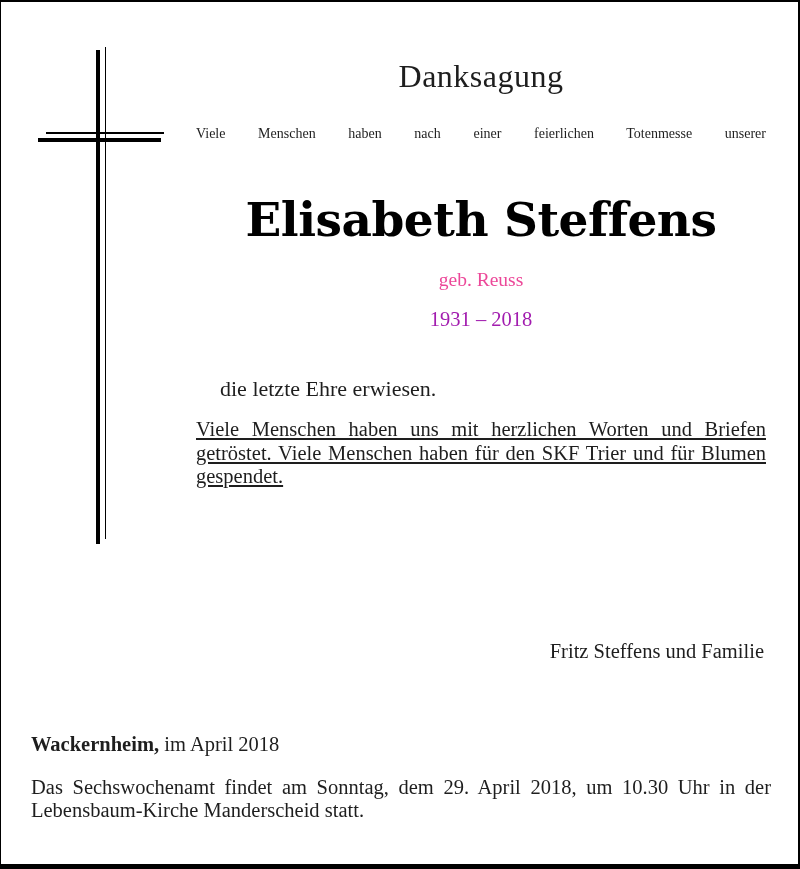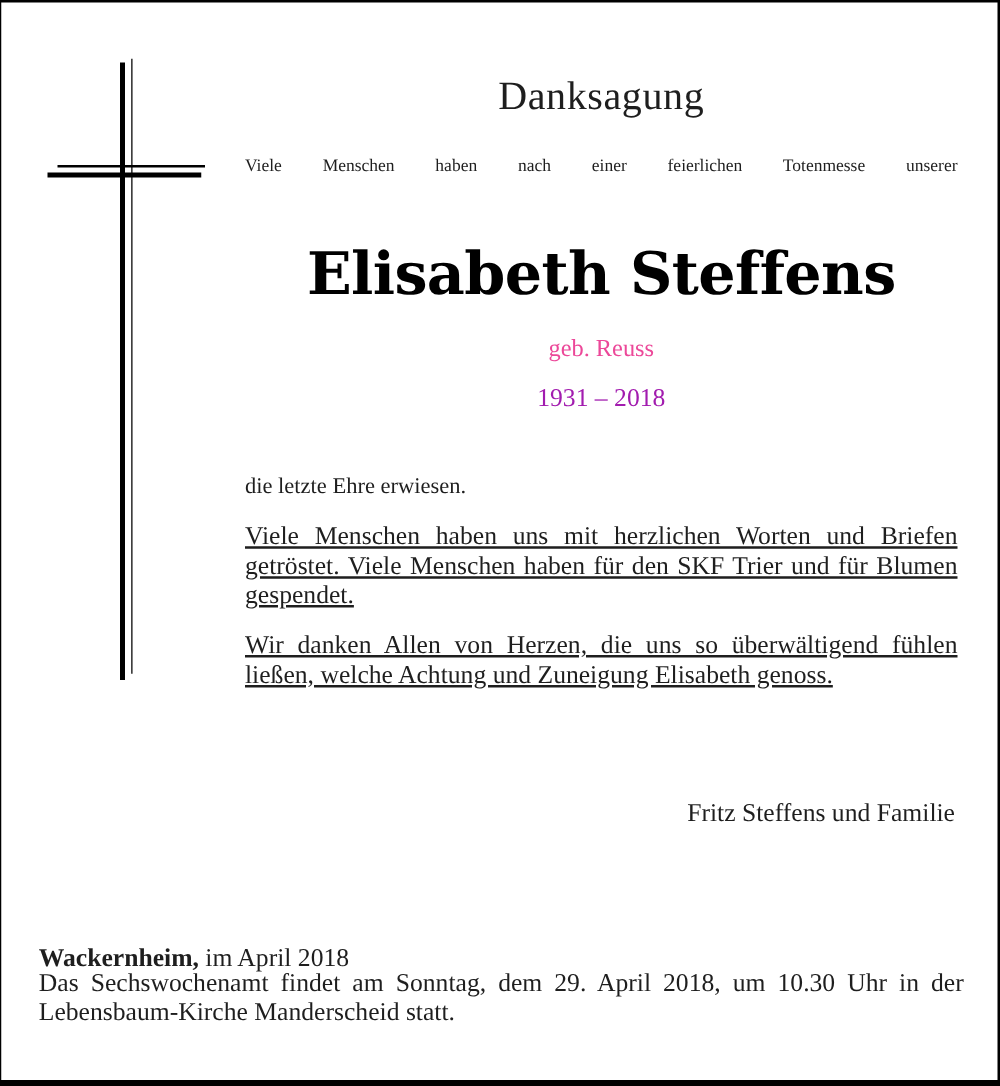--- a/index.html
+++ b/index.html
@@ -28,29 +28,29 @@
   
   .main { position: absolute; left: 195px; top: 0; width: 570px; height: 100%; }
   .main > div { position: absolute; width: 100%; }
   .heading   { top: 56px;  font-size: 32px; text-align: center; letter-spacing: 0.5px; }
   .intro     { top: 120px; font-size: 14px; line-height: 23.5px;
                text-align: justify; text-align-last: justify; }
   .name      { top: 190px; font-size: 47px; font-weight: bold; text-align: center;
                font-family: "DejaVu Serif", serif; letter-spacing: -0.5px; color:#000000; }
   .maiden    { top: 267px; font-size: 19.5px; text-align: center; color: #ec4899; }
   .years     { top: 306px; font-size: 20.5px; text-align: center; color: #a21caf; }
-  .ehre      { top: 375px; font-size: 18px; line-height: 23.5px; }
+  .ehre      { top: 375px; font-size: 22px; line-height: 23.5px; margin-left: 24px; }
   .para      { font-size: 20.5px; line-height: 23.5px; text-decoration: underline; }
   .p-thanks  { top: 416px; }
   .p-grat    { top: 503px; }
   .jline     { text-align: justify; text-align-last: justify; }
   .signature { top: 638px; font-size: 20.5px; text-align: right; padding-right: 2px; box-sizing: border-box; }
   
   .bottom-block { position: absolute; left: 30px; width: 740px; }
-  .dateline  { top: 754px; font-size: 20.5px; line-height: 23.5px; }
+  .dateline  { top: 731px; font-size: 20.5px; line-height: 23.5px; }
   .dateline .place { font-weight: bold; }
   .service   { top: 774px; font-size: 20.5px; line-height: 22.5px; }
 </style>
 </head>
 <body>
 
 <div class="page">
 
   <div class="cross">
     <div class="v-thick"></div>
@@ -72,24 +72,20 @@
     <div class="years">1931 – 2018</div>
 
     <div class="ehre">die letzte Ehre erwiesen.</div>
 
     <div class="para p-thanks">
       <div class="jline">Viele Menschen haben uns mit herzlichen Worten und Briefen</div>
       <div class="jline">getröstet. Viele Menschen haben für den SKF Trier und für Blumen</div>
       <div>gespendet.</div>
     </div>
 
-    <div class="para p-grat">
-      <div class="jline">Wir danken Allen von Herzen, die uns so überwältigend fühlen</div>
-      <div>ließen, welche Achtung und Zuneigung Elisabeth genoss.</div>
-    </div>
 
     <div class="signature">Fritz Steffens und Familie</div>
 
   </div>
 
   <div class="bottom-block dateline">
     <span class="place">Wackernheim,</span><span> im April 2018</span>
   </div>
 
   <div class="bottom-block service">

